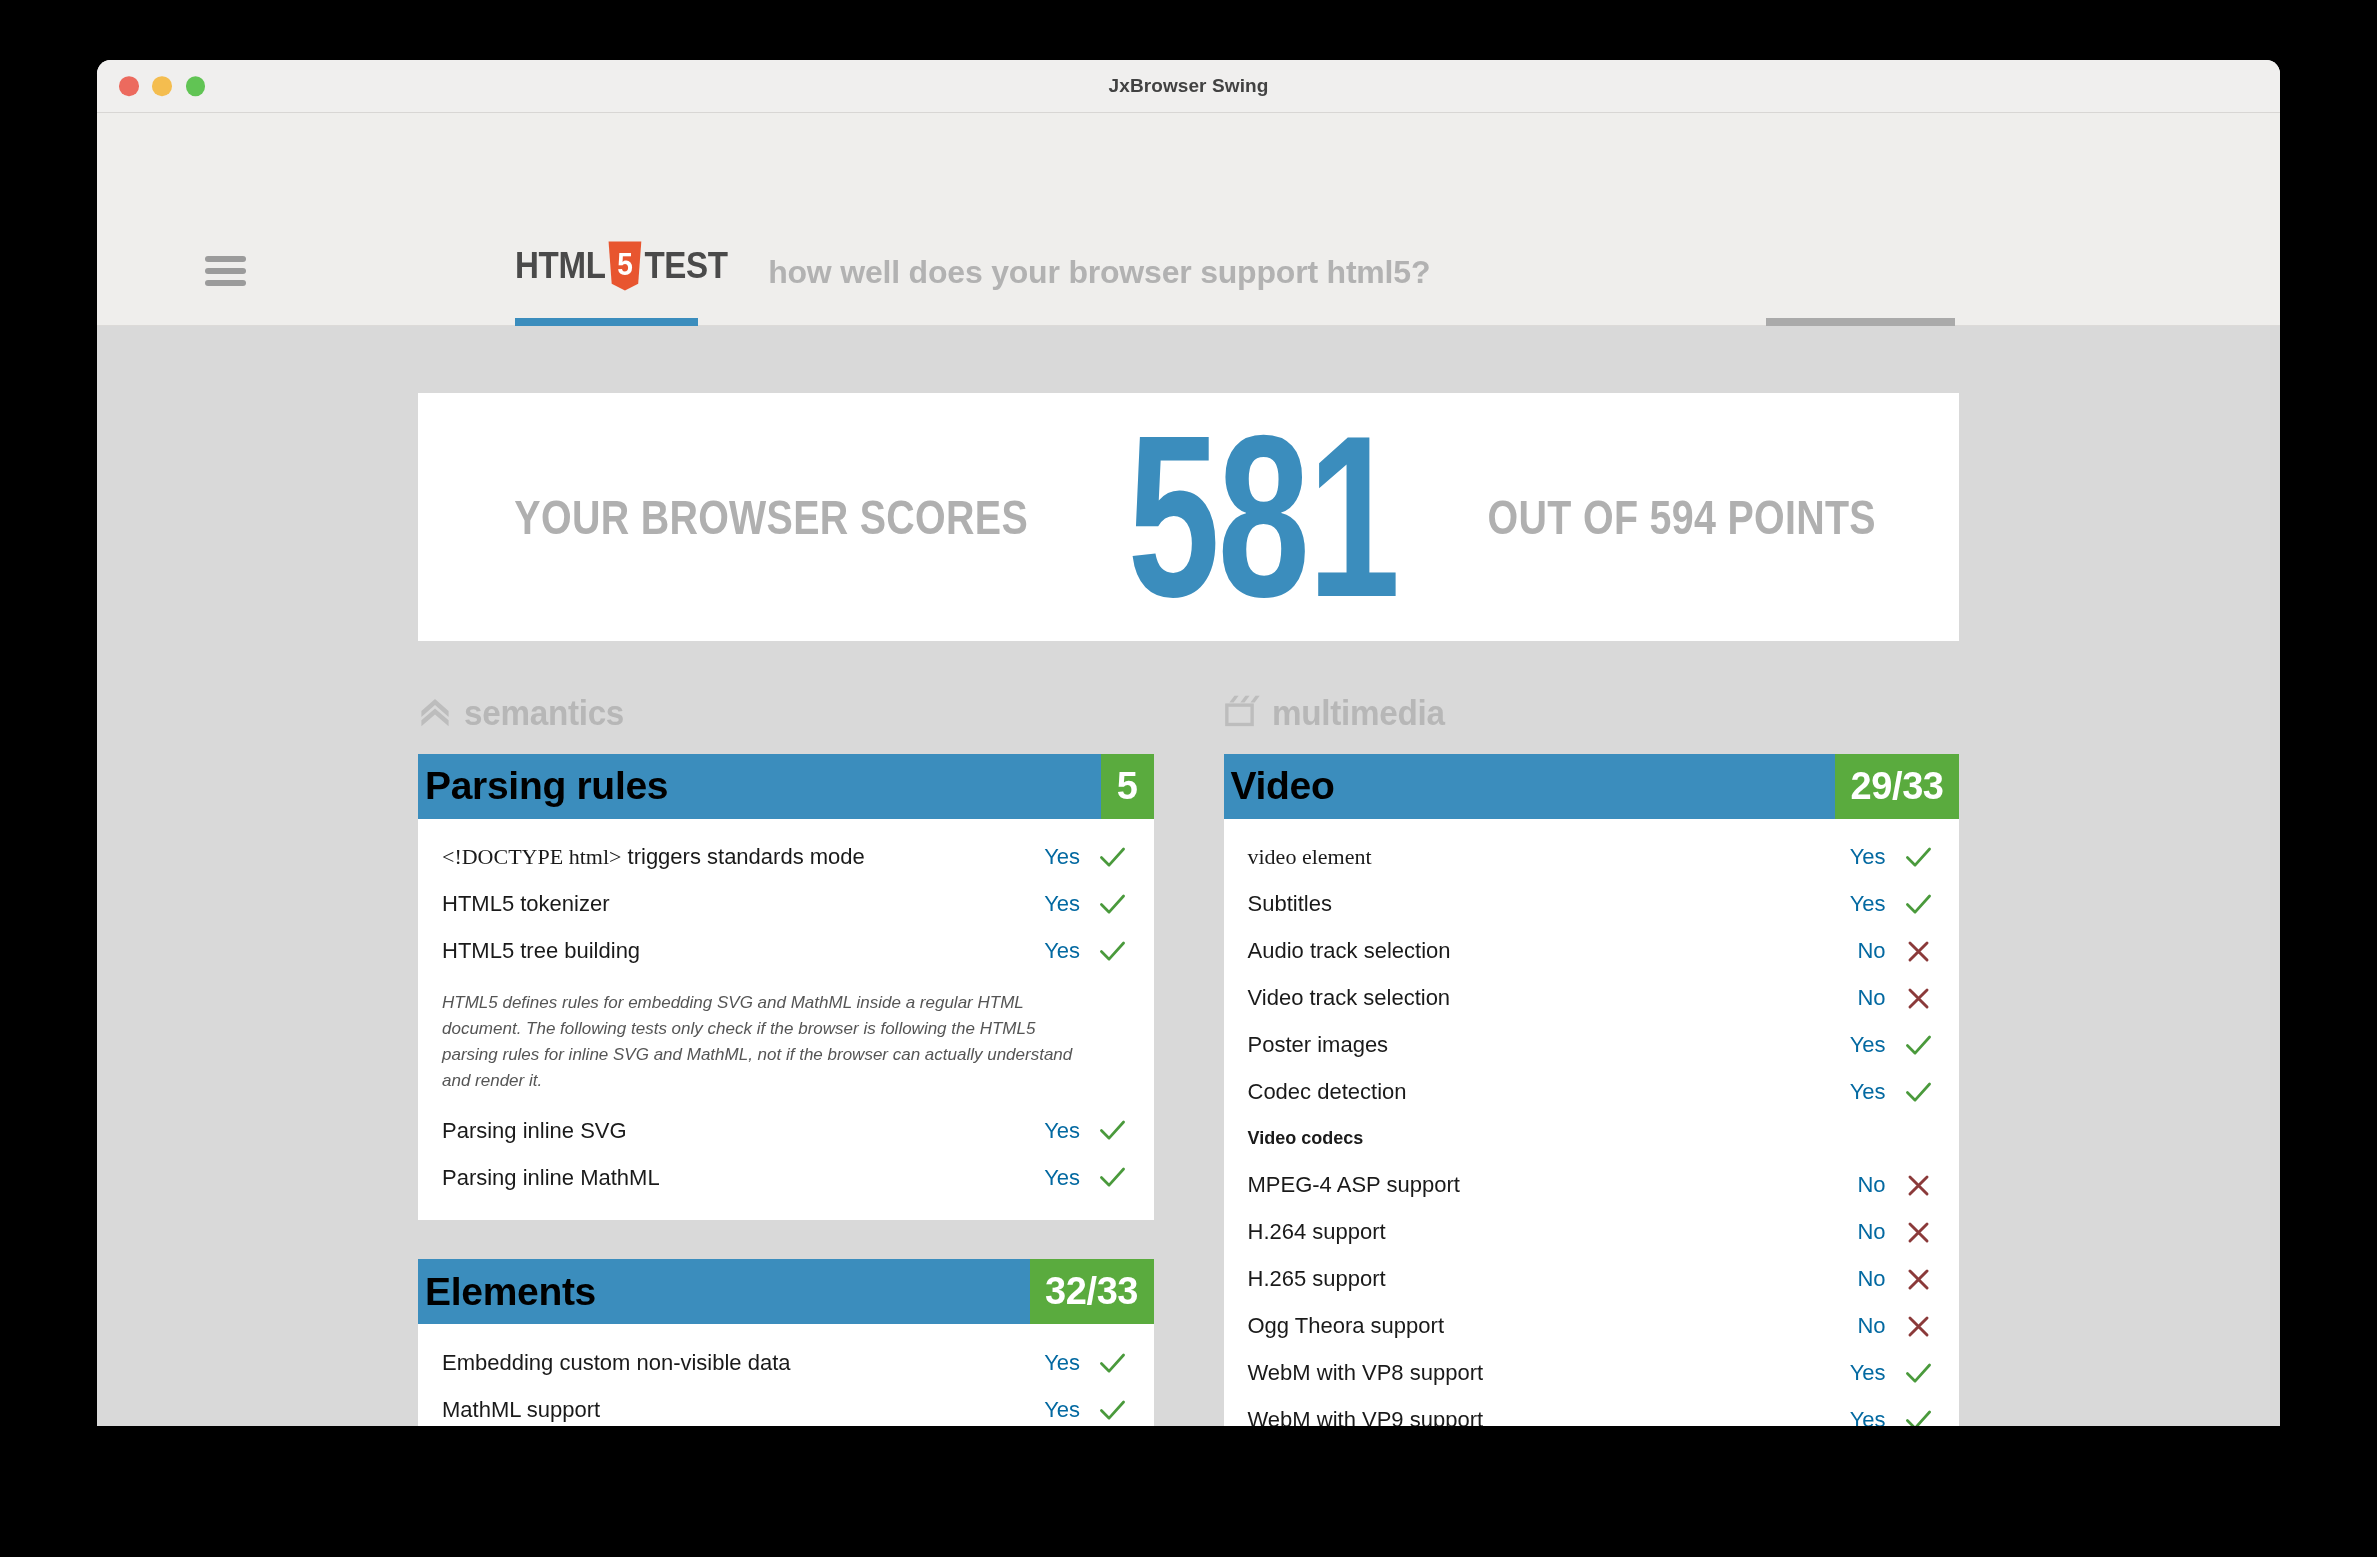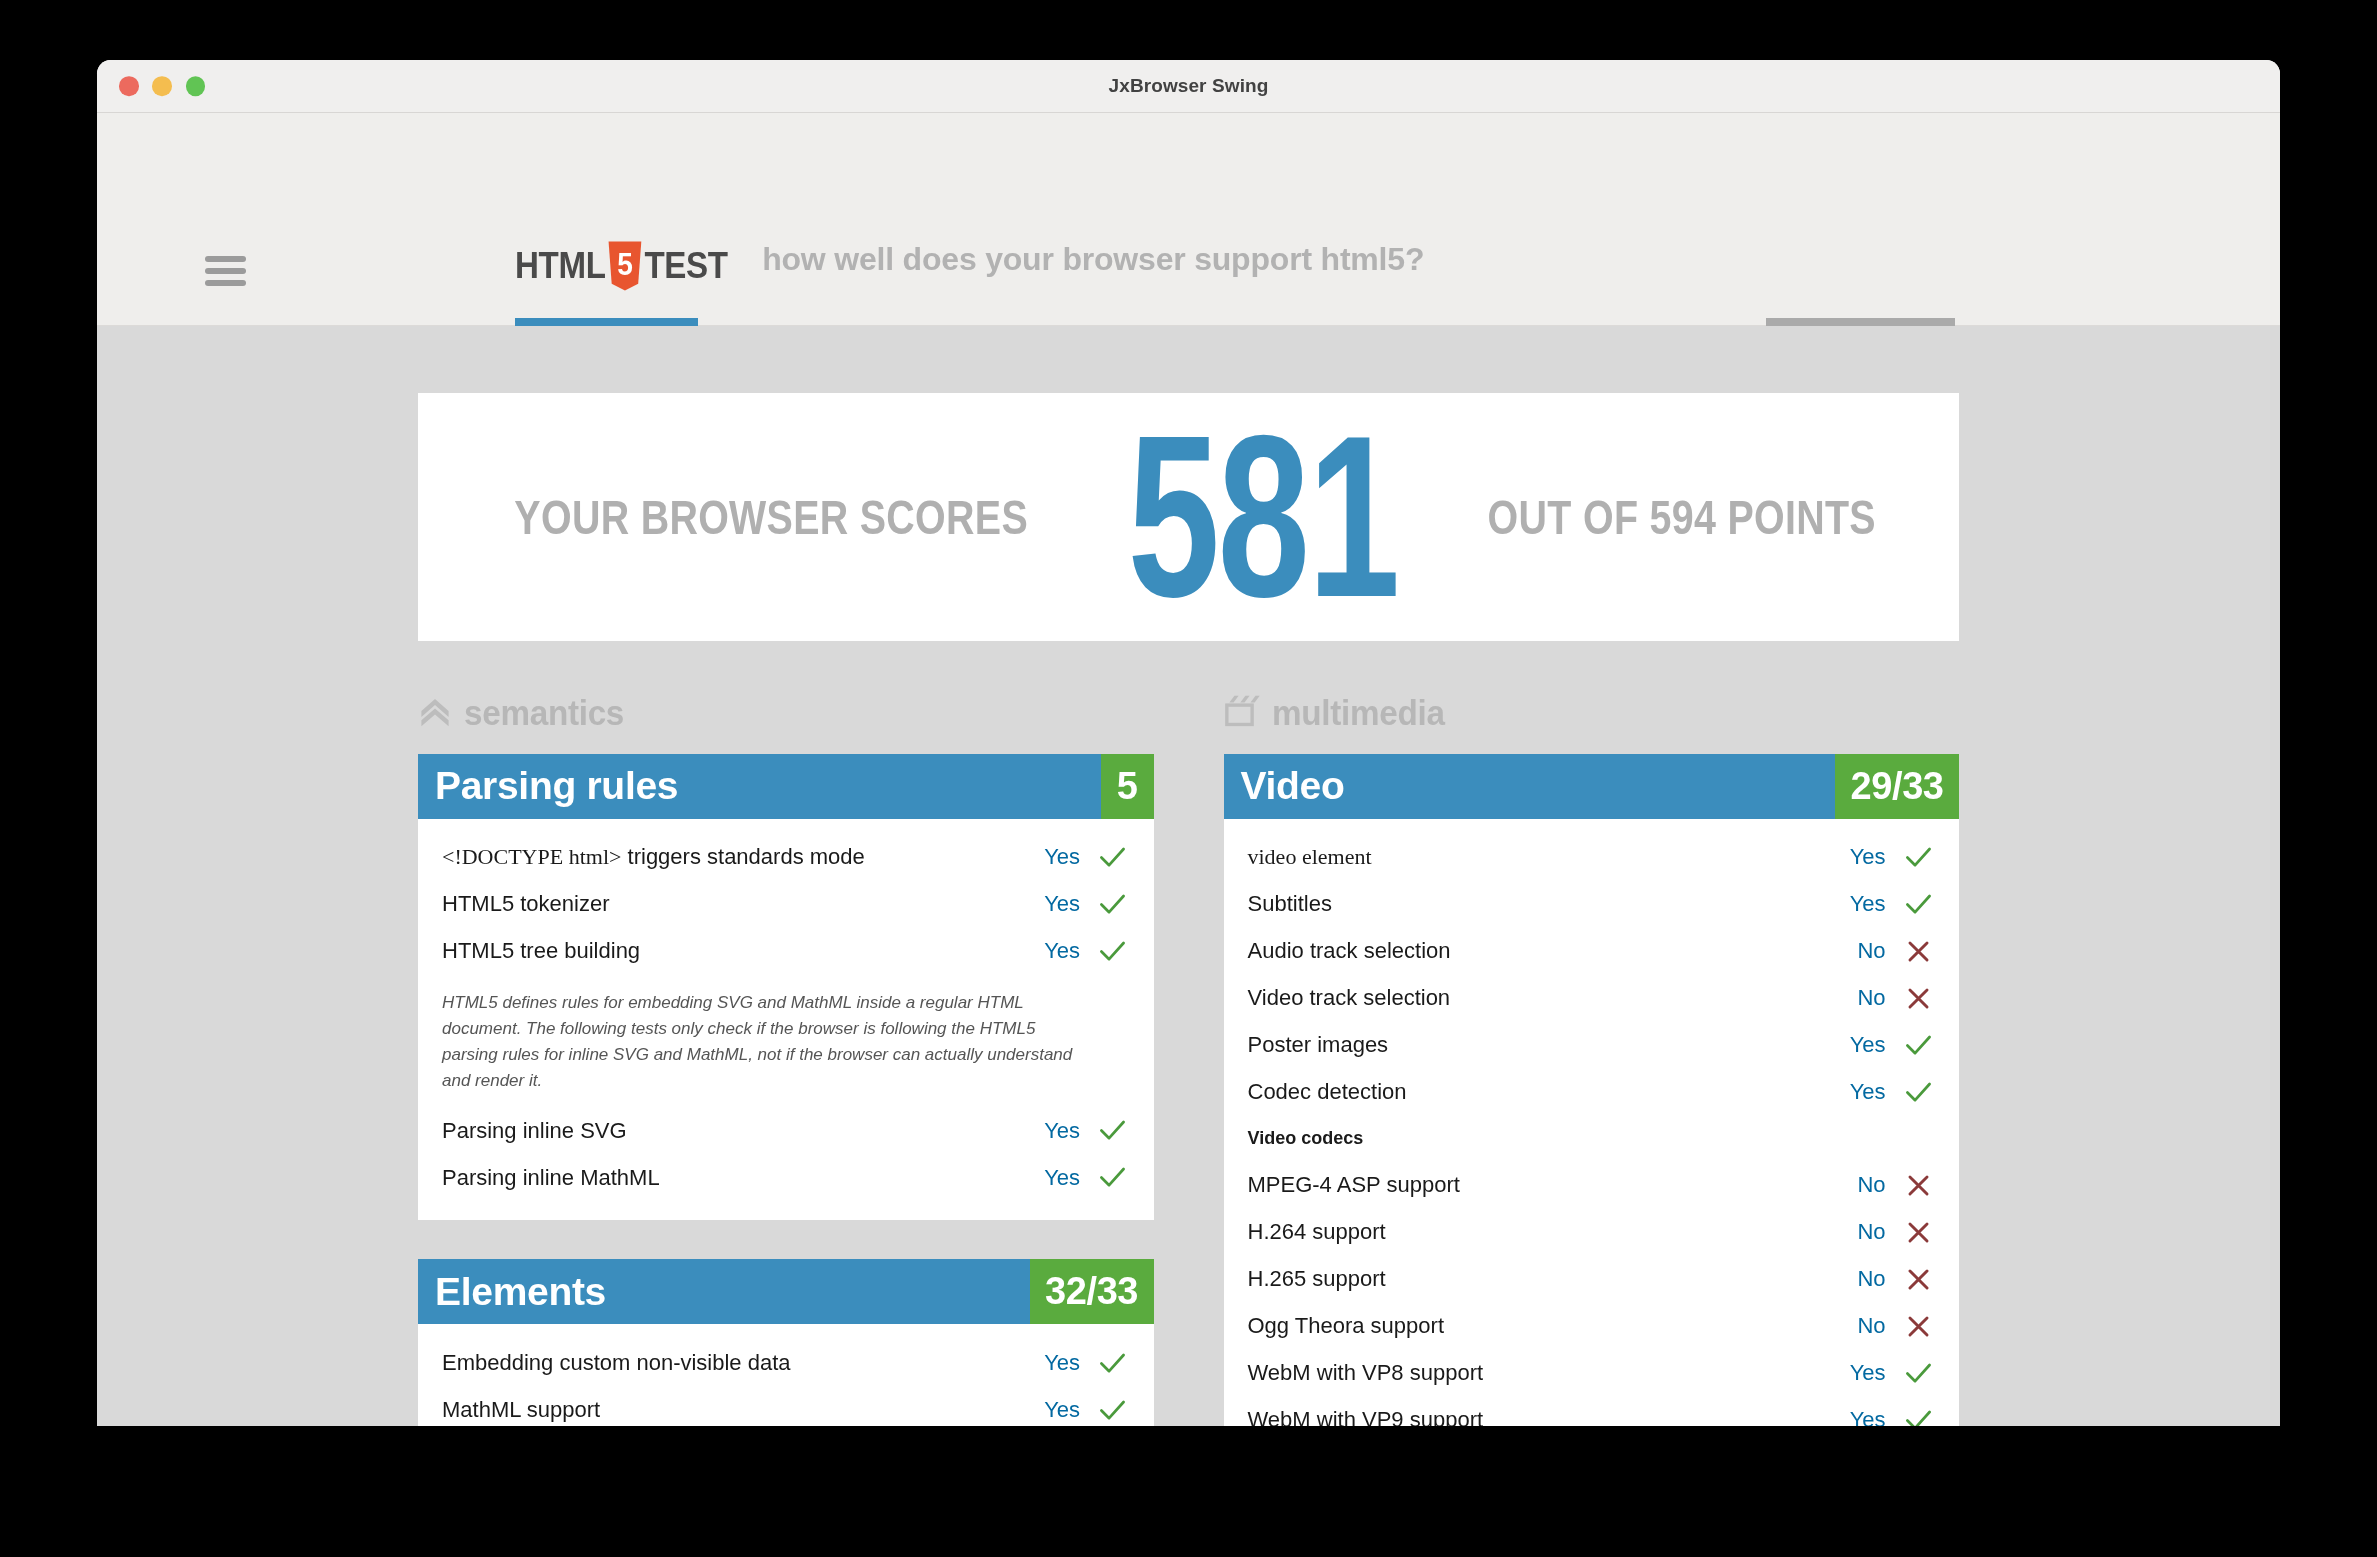--- a/index.html
+++ b/index.html
@@ -51,21 +51,21 @@
   #hamburger {
     position: absolute; left: 108px; top: 143px;
     width: 41px;
     display: flex; flex-direction: column; gap: 6px;
   }
   #hamburger span {
     display: block; height: 6px; border-radius: 3.4px; background: #9b9b9b;
   }
   #brand-row {
     position: absolute; left: 418px; top: 128px;
-    display: flex; align-items: flex-start; gap: 16px;
+    display: flex; align-items: flex-end; gap: 22px;
   }
   #logo {
     display: flex; align-items: center;
     font-family: "Liberation Sans Narrow","Liberation Sans", sans-serif;
     font-weight: bold;
     font-size: 36px;
     letter-spacing: -0.4px;
     color: #4a4a4a;
     transform: scaleX(0.92);
     transform-origin: left center;
@@ -156,23 +156,23 @@
 
   .section { margin-bottom: 39px; }
   .section-header {
     display: flex; align-items: stretch;
     height: 65px;
     background: #3b8dbd;
   }
   .section-header .title {
     flex: 1;
     display: flex; align-items: center;
-    padding-left: 17px;
-    font-family: "Liberation Sans Narrow","Liberation Sans", sans-serif;
-    font-size: 39px; font-weight: bold; color: #ffffff;
+    padding-left: 7px;
+    font-family: "Liberation Sans Narrow","Liberation Sans", sans-serif;
+    font-size: 39px; font-weight: bold; color: #000000;
     letter-spacing: -0.3px;
     transform-origin: left center;
   }
   .section-header .badge {
     background: #5aab3e;
     display: flex; align-items: center; justify-content: center;
     padding: 0 15.4px;
     min-width: 53px;
     font-family: "Liberation Sans Narrow","Liberation Sans", sans-serif;
     font-size: 38px; font-weight: bold; color: #ffffff;

